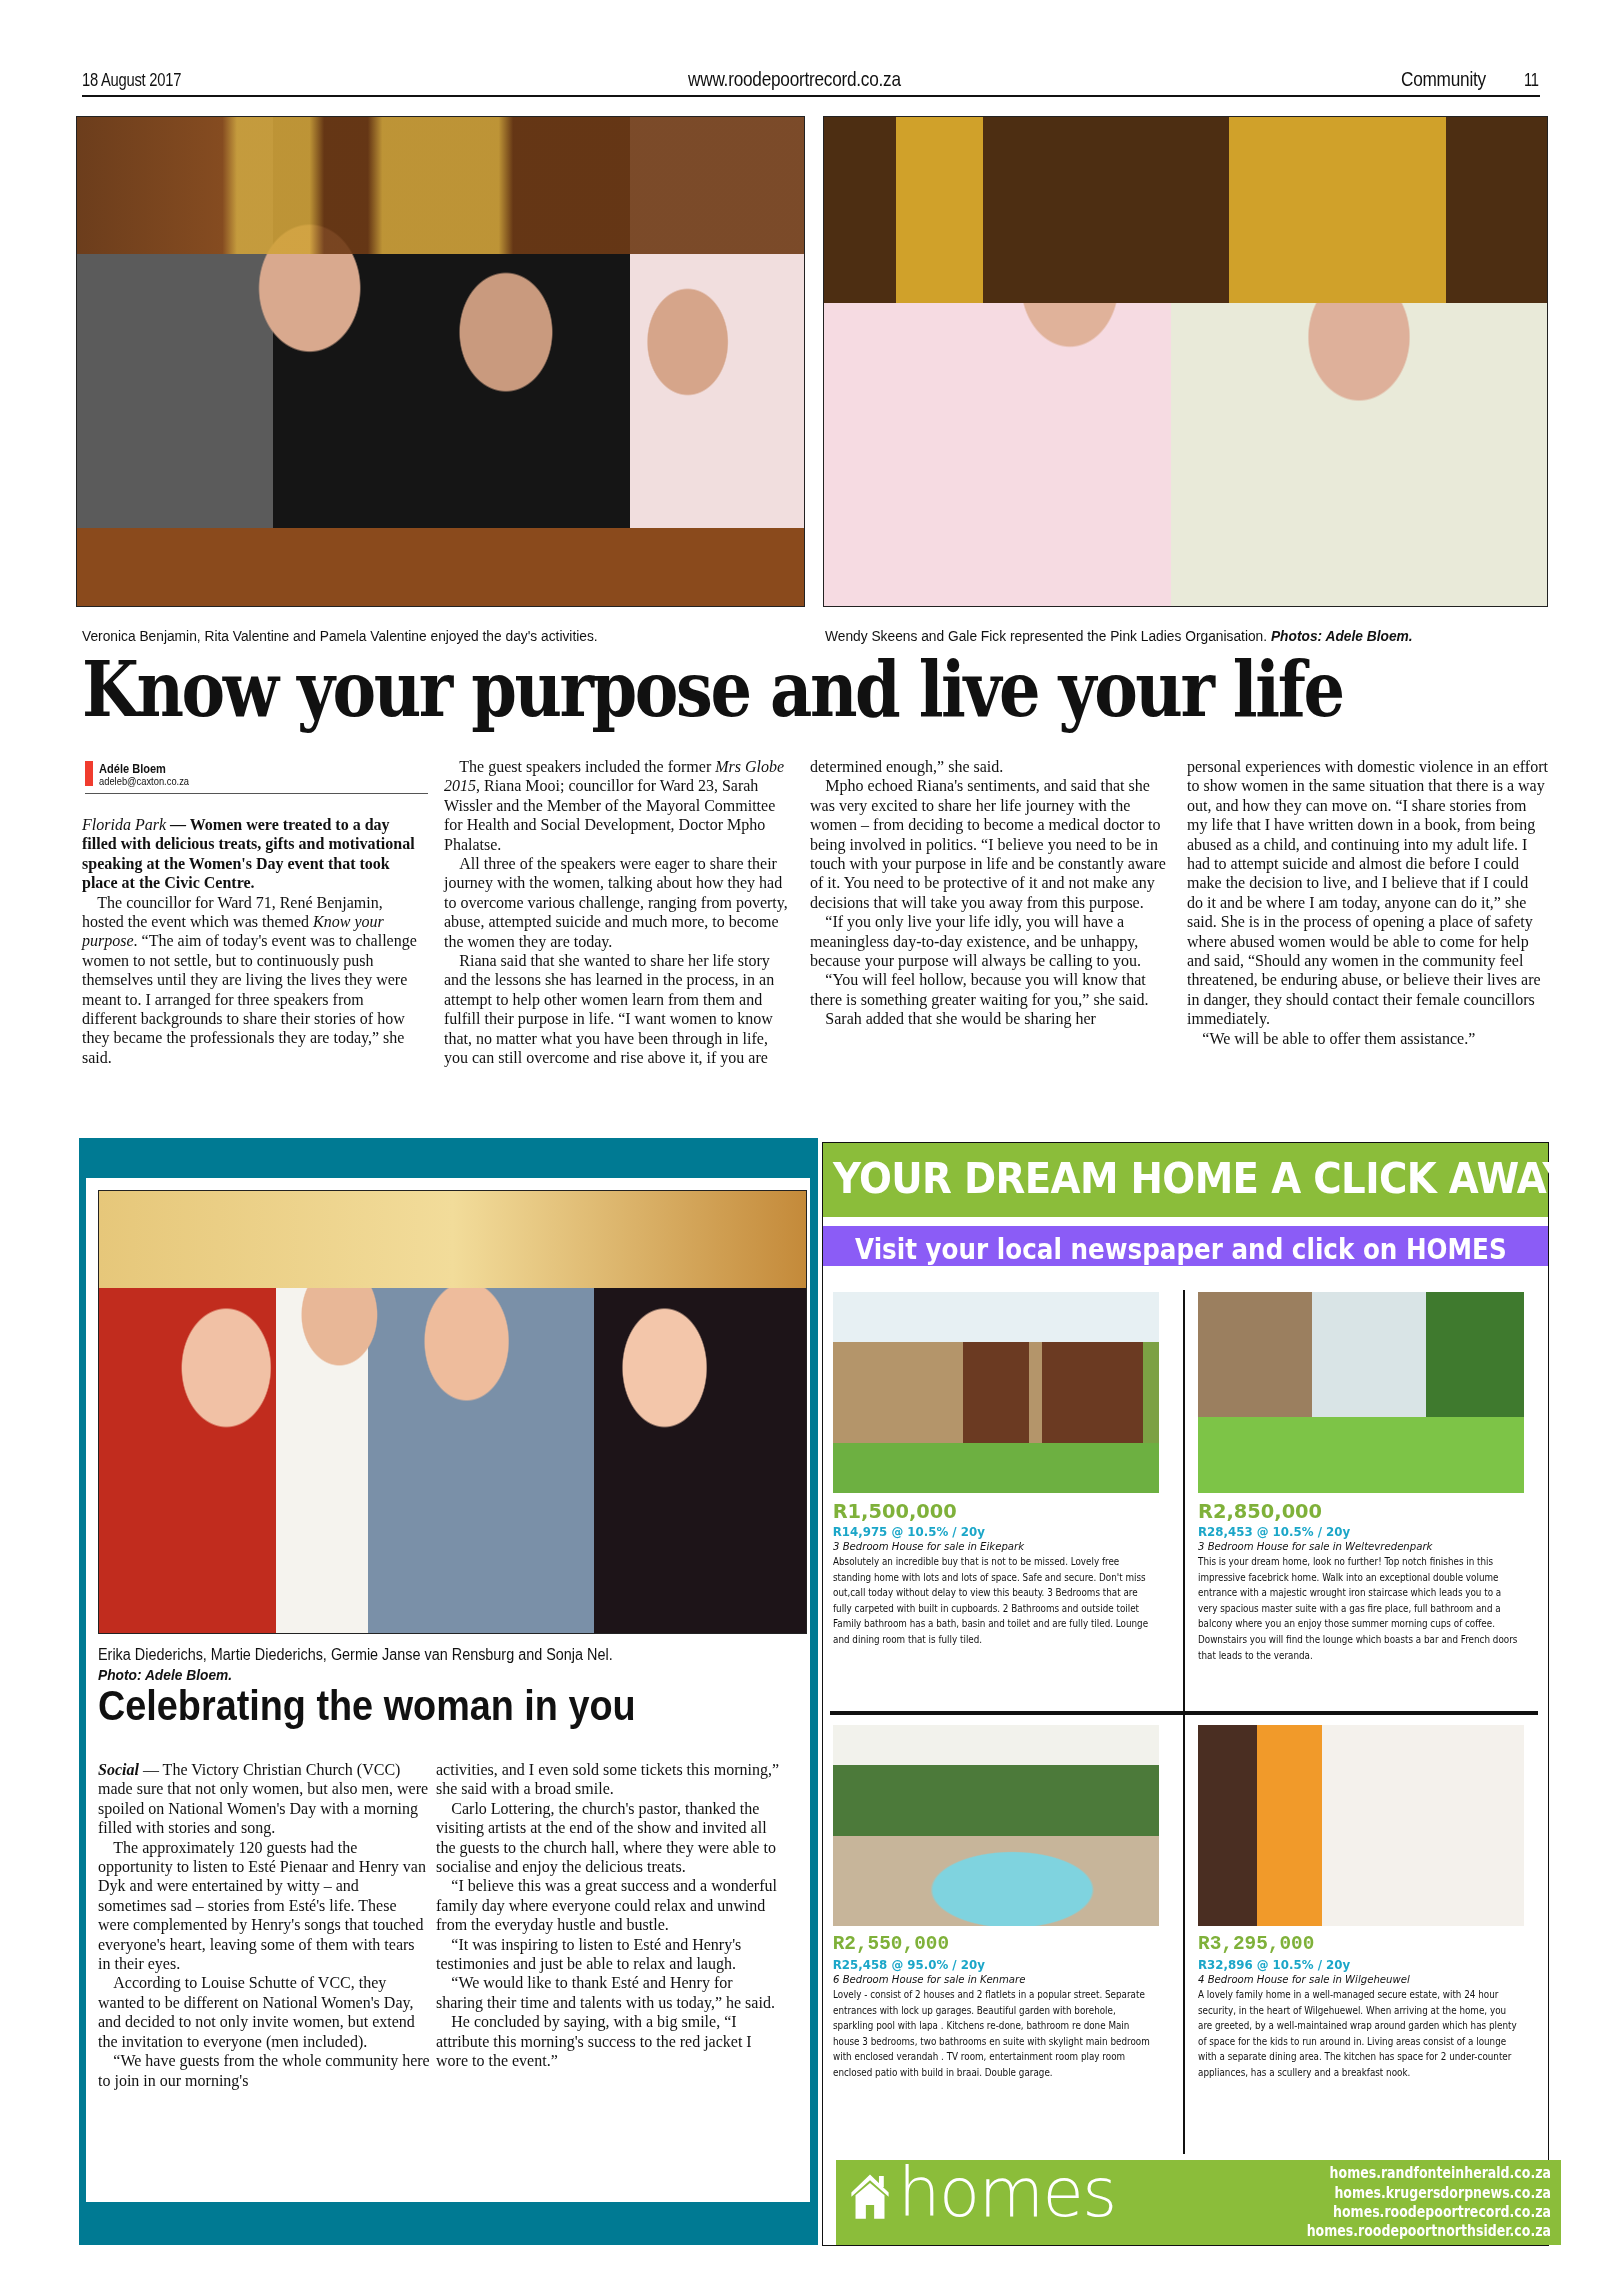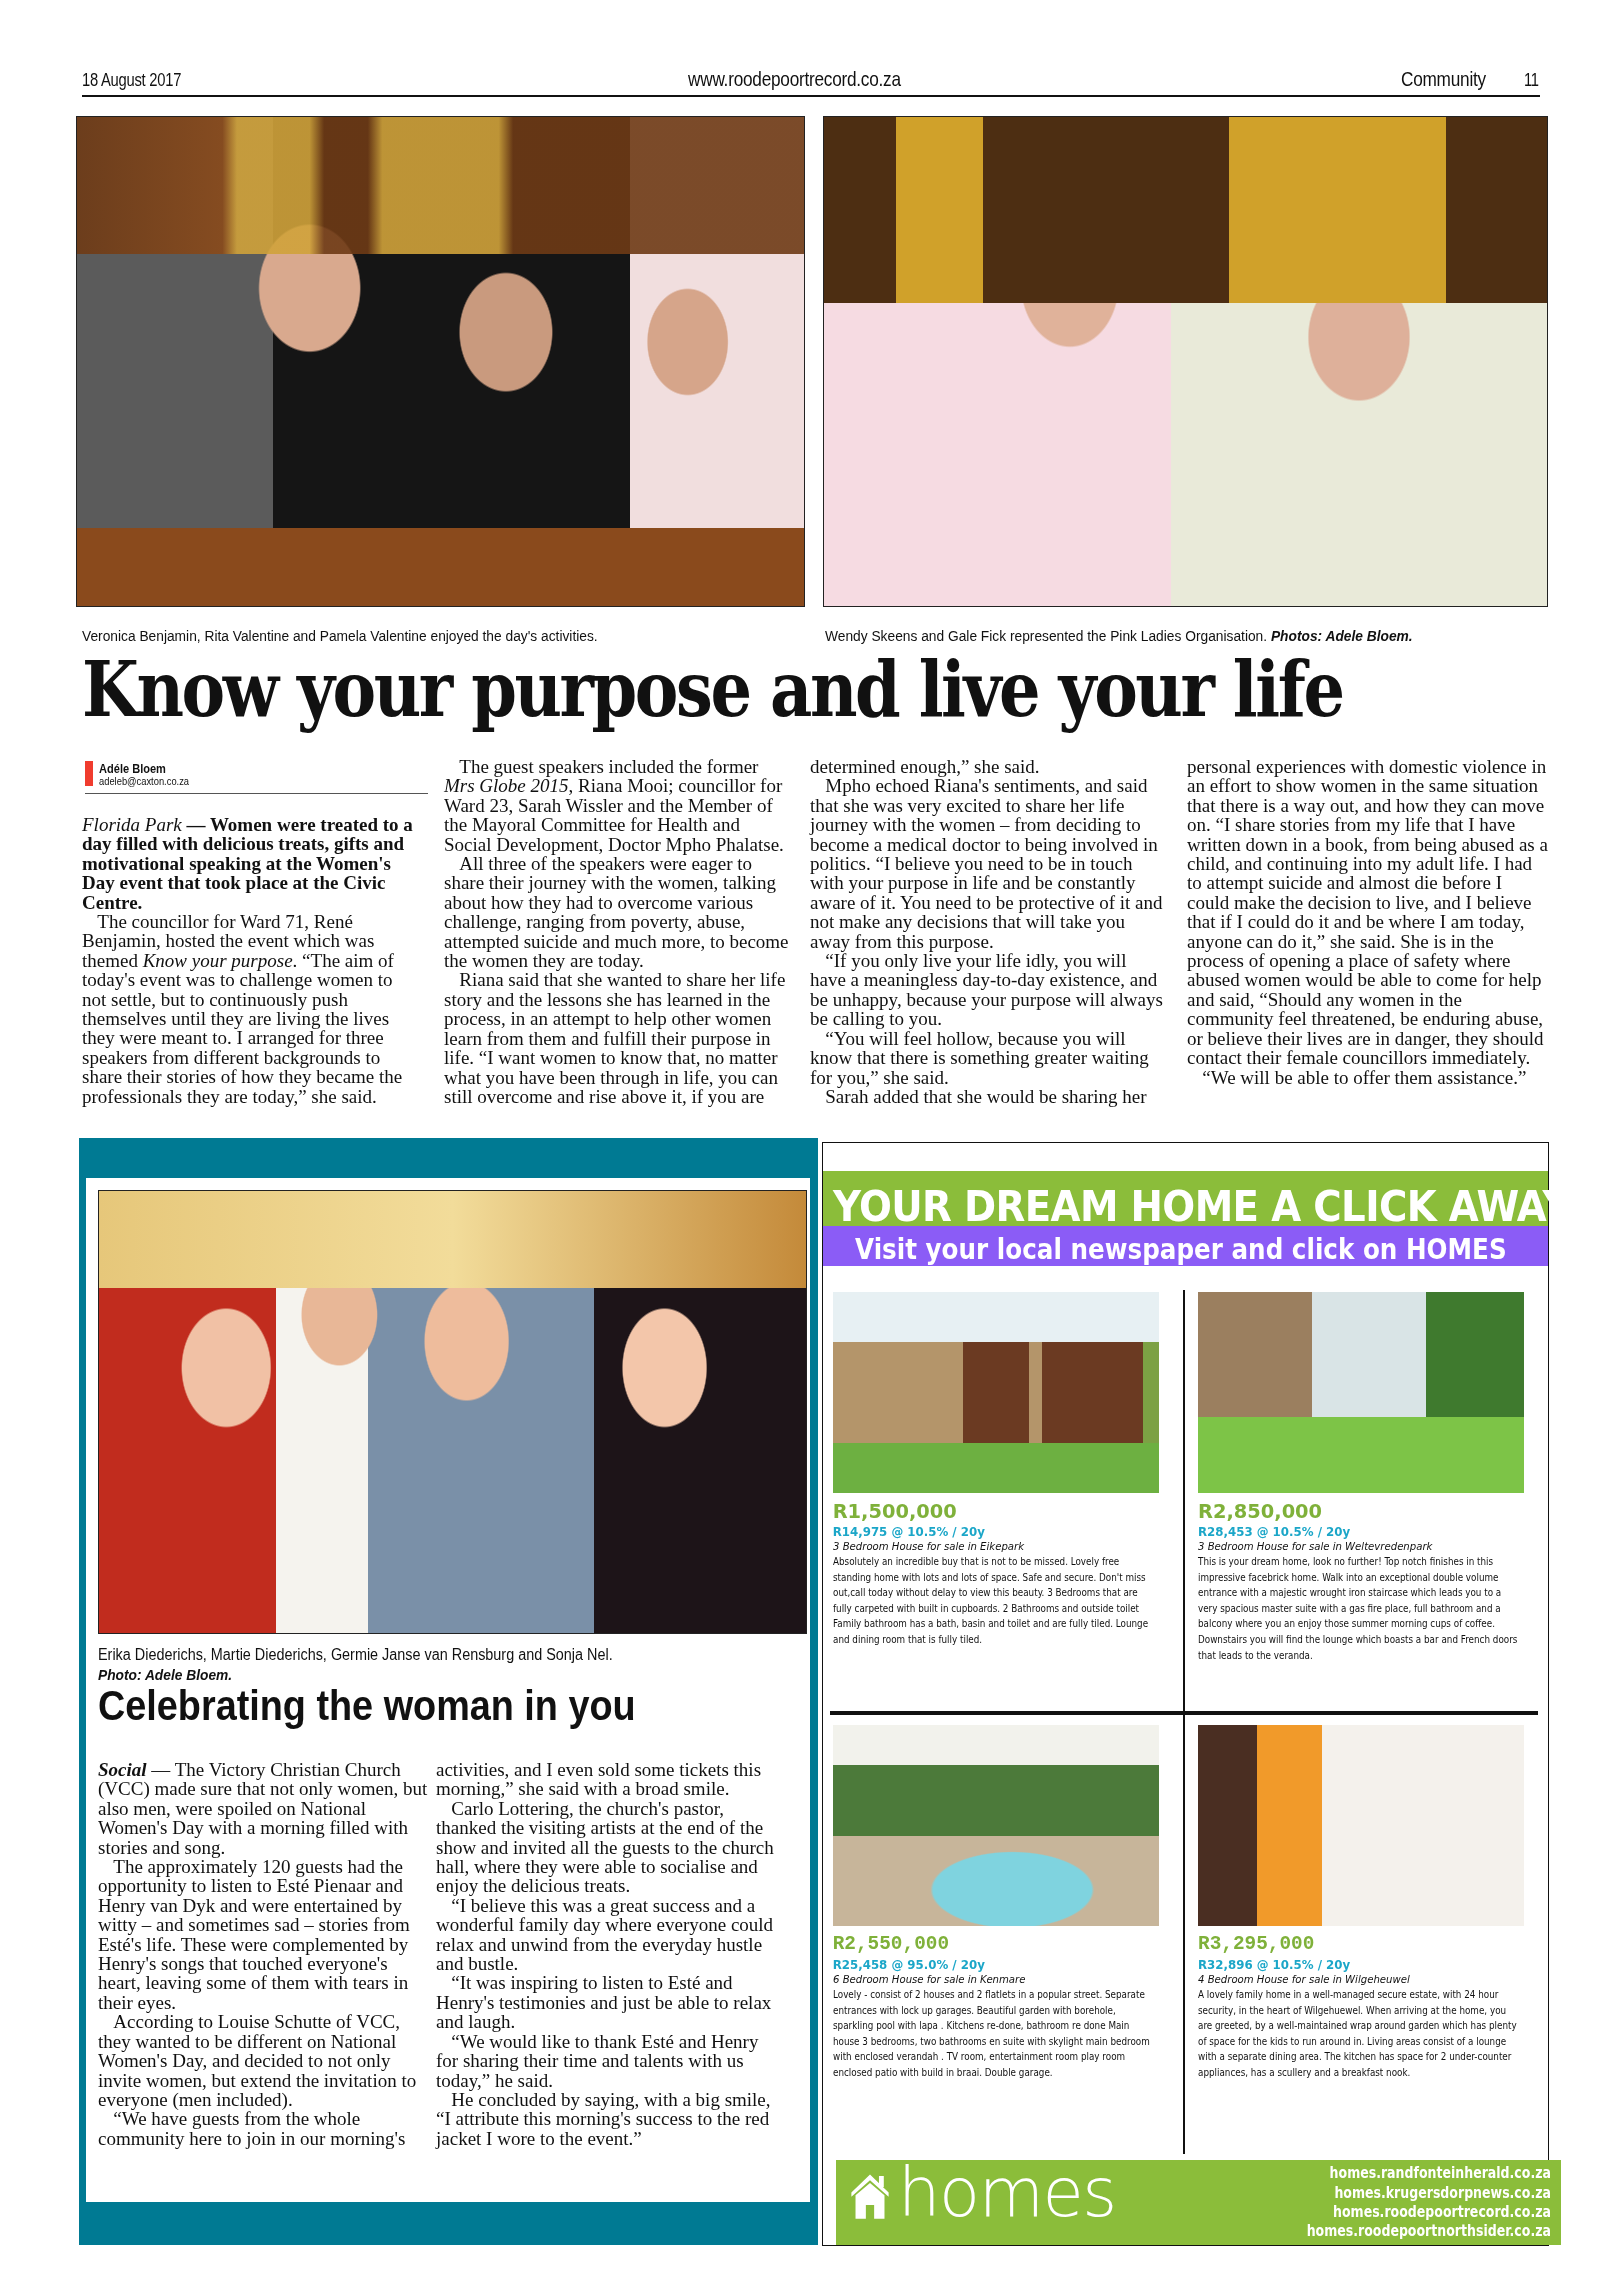--- a/index.html
+++ b/index.html
@@ -53,42 +53,42 @@
 
   
   .headline1 { left: 82px; top: 652px; font-family: "DejaVu Serif", serif; font-weight: bold; font-size: 76px; letter-spacing: -2.8px; white-space: nowrap; transform: scaleX(0.86); transform-origin: left top; line-height: 1; }
 
   
   .byline { left: 85px; top: 761px; width: 343px; height: 33px; border-bottom: 1.4px solid #555; }
   .byline .bar { position: absolute; left: 0; top: 0; width: 8.3px; height: 25px; background: #f03c2e; }
   .byline .name { position: absolute; left: 14px; top: 0; font-family: "Liberation Sans", sans-serif; font-weight: bold; font-size: 13px; transform: scaleX(0.85); transform-origin: left top; }
   .byline .email { position: absolute; left: 14px; top: 14px; font-family: "Liberation Sans", sans-serif; font-size: 11px; transform: scaleX(0.85); transform-origin: left top; }
 
-  .col { font-size: 19px; line-height: 19.4px; text-align: left; }
+  .col { font-size: 16px; line-height: 19.4px; text-align: left; }
   .col p { text-indent: 15.3px; }
   .col p.first { text-indent: 0; }
   .col .lead { font-weight: bold; }
   .col .place { font-style: italic; font-weight: normal; }
   .col p.noindent { text-indent: 0; }
 
   .c1 { left: 82px; top: 815px; width: 337px; }
   .c2 { left: 444px; top: 757px; width: 347px; }
   .c3 { left: 810px; top: 757px; width: 357px; }
   .c4 { left: 1187px; top: 757px; width: 361px; }
 
   
   .teal { left: 79px; top: 1138px; width: 739px; height: 1107px; background: #007a93; }
   .teal-inner { position: absolute; left: 7px; top: 40px; width: 724px; height: 1024px; background: #fff; }
   .headline2 { left: 98px; top: 1685px; font-family: "Liberation Sans", sans-serif; font-size: 42px; white-space: nowrap; transform: scaleX(0.9); transform-origin: left top; line-height: 1; }
   .c5 { left: 98px; top: 1760px; width: 332px; }
   .c6 { left: 436px; top: 1760px; width: 347px; }
 
   
   .ad { left: 822px; top: 1142px; width: 727px; height: 1104px; border: 1.4px solid #111; background: #fff; }
-  .ad-green1 { position: absolute; left: 0; top: 0; width: 100%; height: 74px; background: #8bbd3a; margin-top: 28px; }
+  .ad-green1 { position: absolute; left: 0; top: 0; width: 100%; height: 74px; background: #8bbd3a; }
   .ad-green1 .txt { position: absolute; left: 9.7px; top: 9.7px; font-family: "DejaVu Sans", sans-serif; font-weight: bold; color: #fff; font-size: 43px; letter-spacing: -0.7px; white-space: nowrap; transform: scaleX(0.9); transform-origin: left top; }
   .ad-black { position: absolute; left: 0; top: 83px; width: 100%; height: 40px; background: #8b5cf6; }
   .ad-black .txt { position: absolute; left: 32px; top: 7px; font-family: "DejaVu Sans", sans-serif; font-weight: bold; color: #fff; font-size: 28px; white-space: nowrap; transform: scaleX(0.88); transform-origin: left top; }
 
   .vline { position: absolute; left: 360px; top: 147px; width: 2.1px; height: 864px; background: #111; }
   .hline { position: absolute; left: 7px; top: 568px; width: 708px; height: 3.5px; background: #111; }
 
   .listing { position: absolute; width: 347px; }
   .listing .img { position: absolute; left: 0; top: 0; width: 326px; height: 201px; }
   .listing .price { position: absolute; left: 0; font-family: "DejaVu Sans", sans-serif; font-weight: bold; color: #7fb13a; font-size: 19.4px; }

